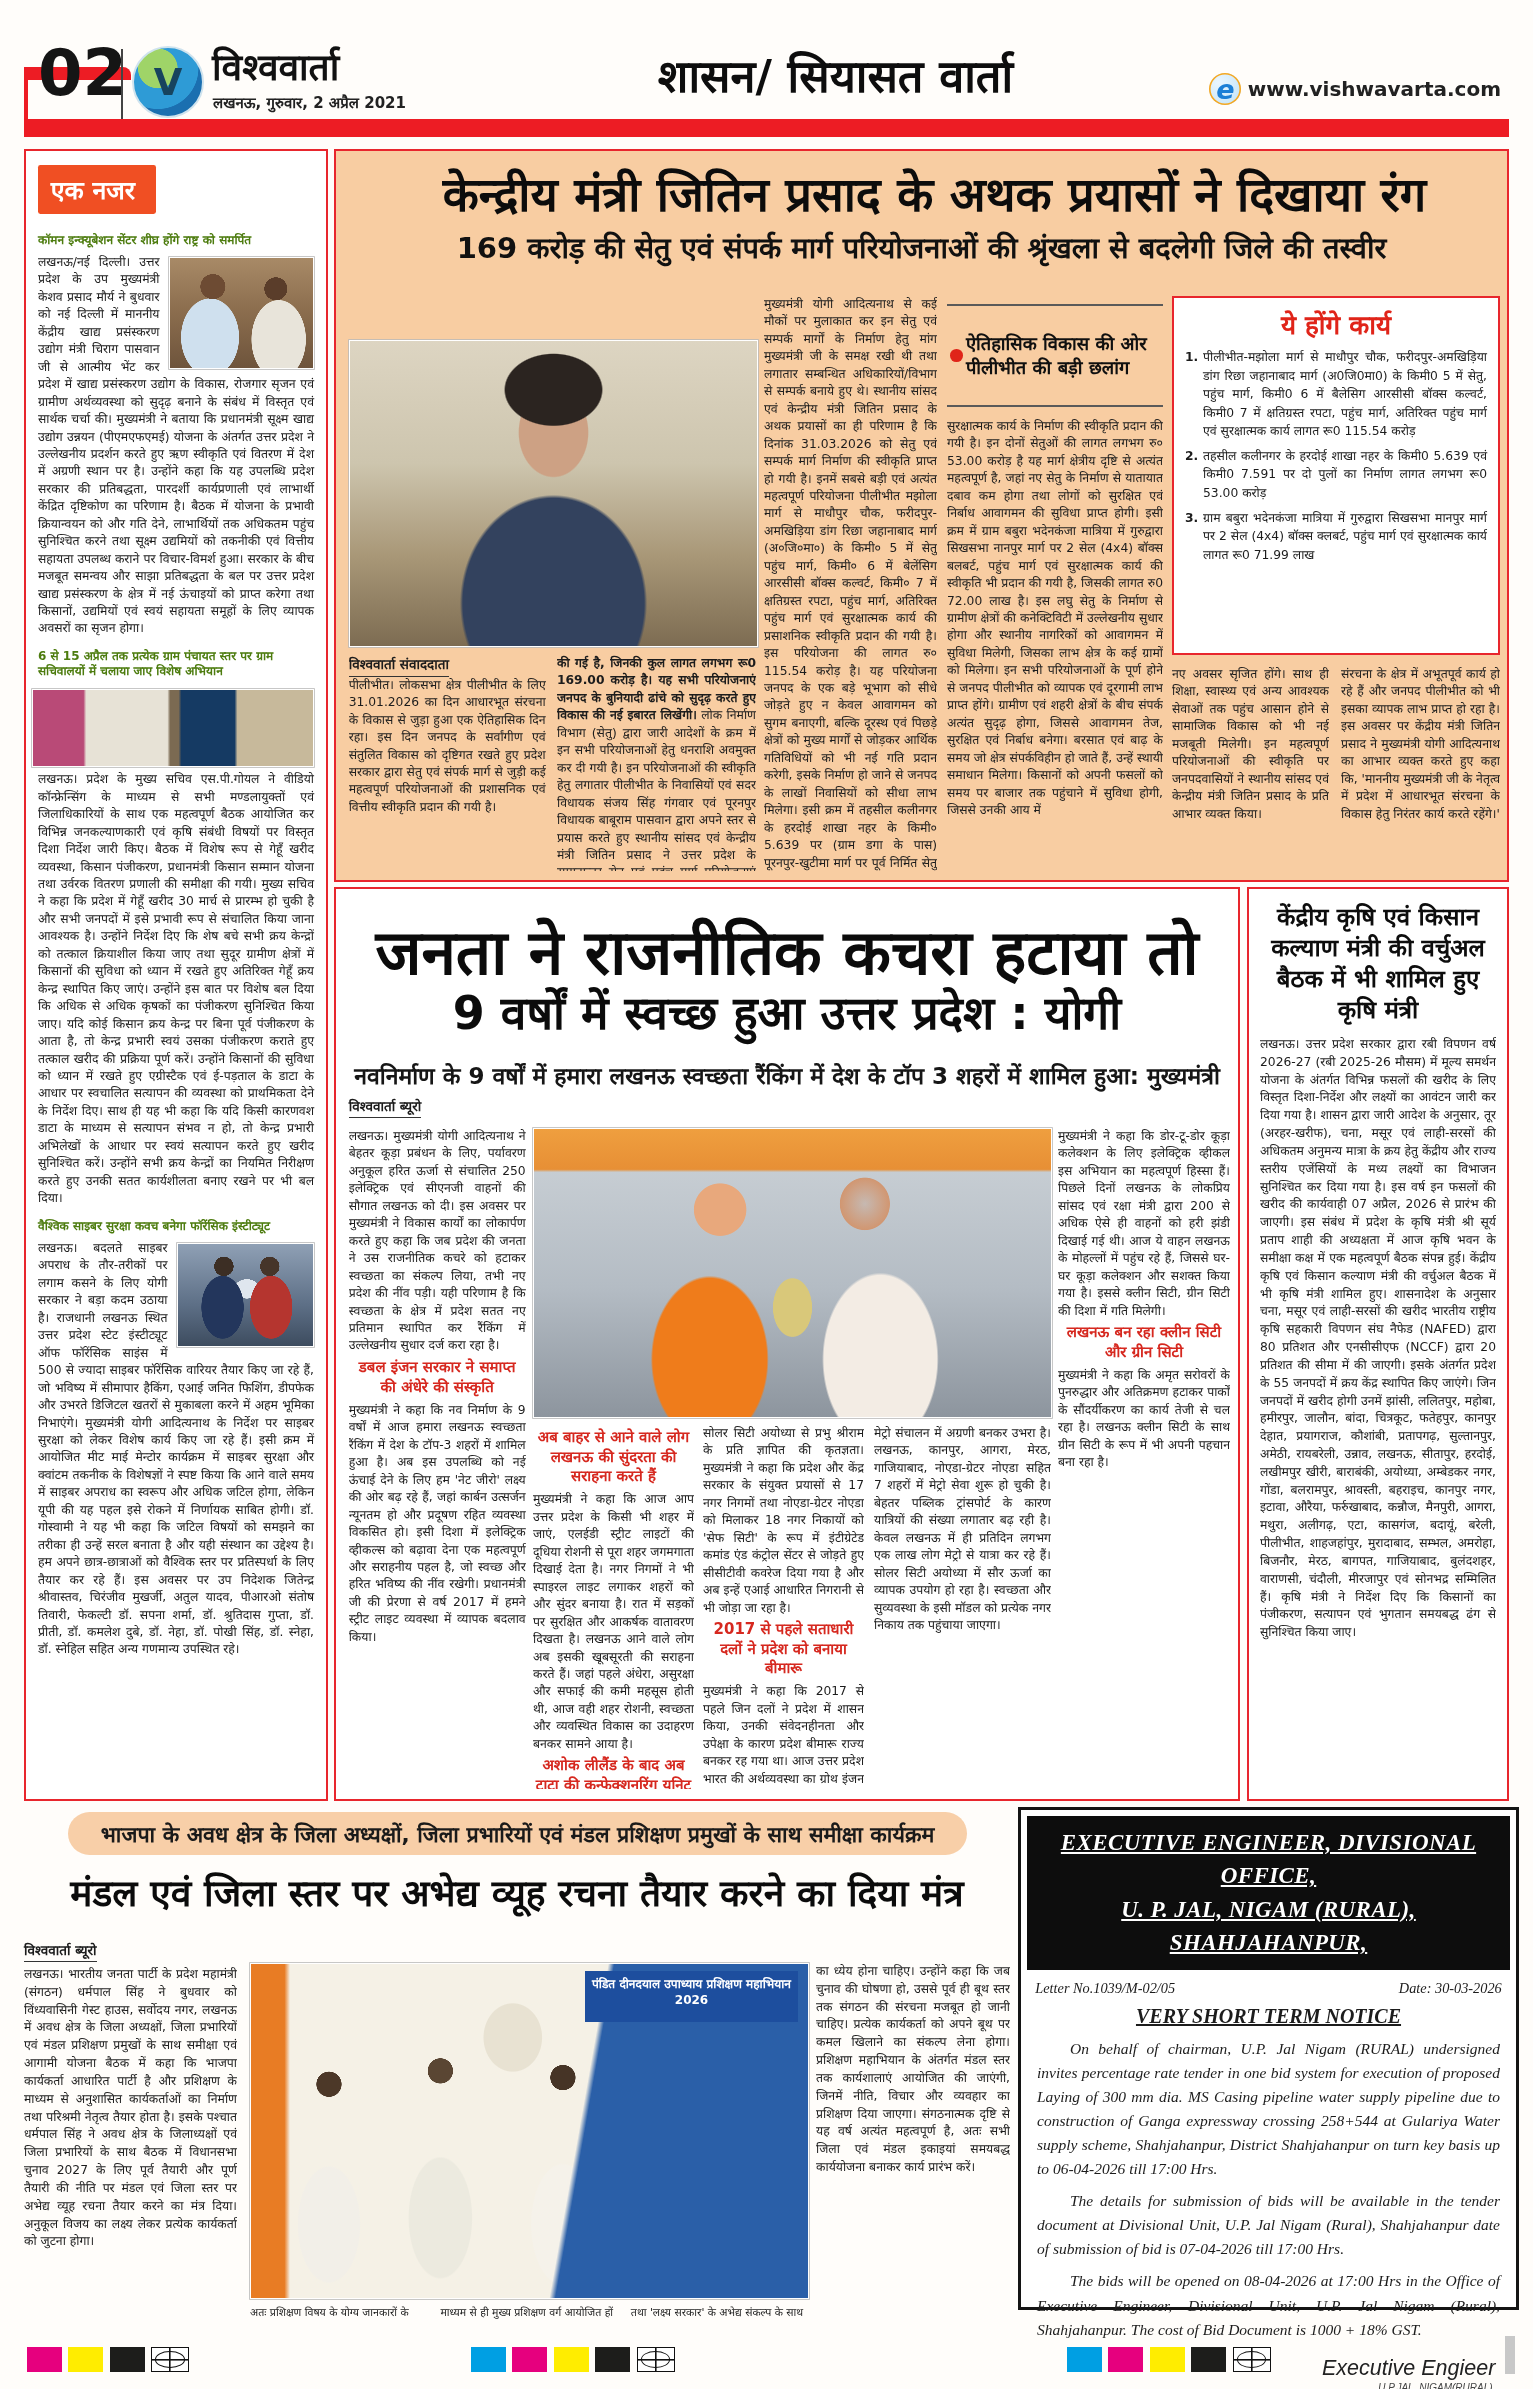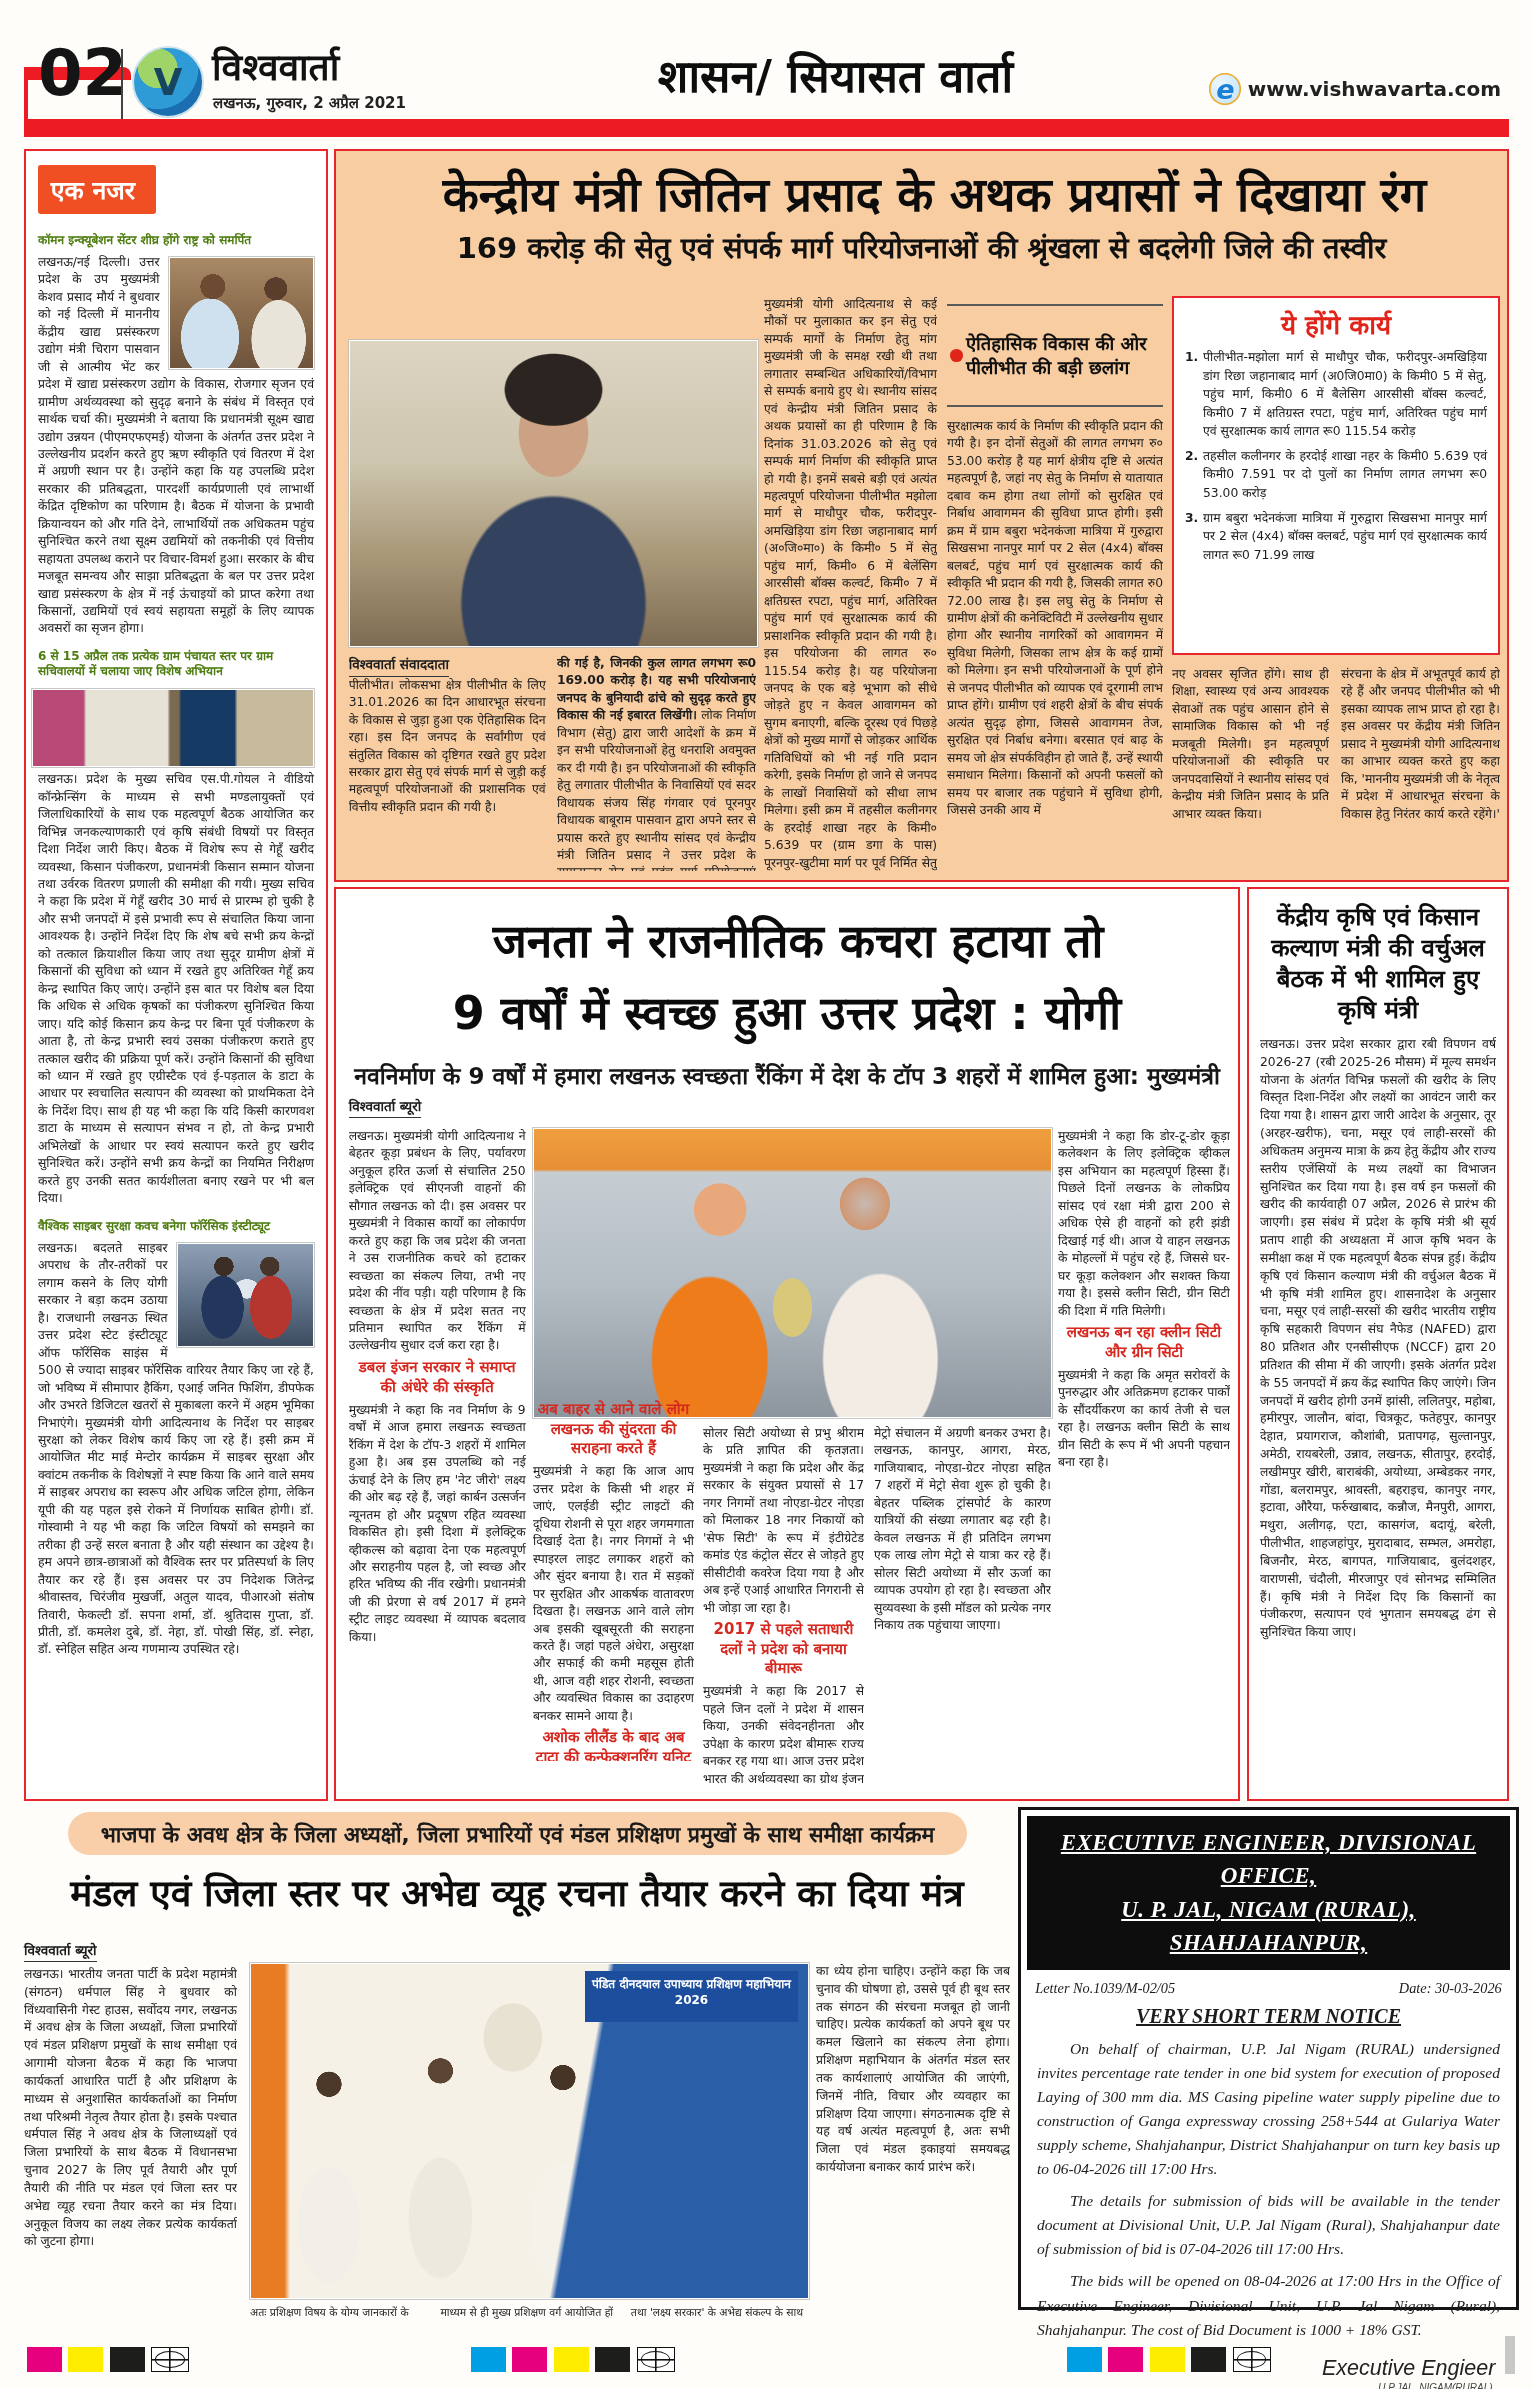--- a/index.html
+++ b/index.html
@@ -80,35 +80,35 @@
   .works{left:836px;top:145px;width:328px;height:359px;background:#fff;border:2.4px solid #e8262d;
          box-sizing:border-box;padding:6.4px 11px;}
   .works .wt{color:#e02419;font-size:26px;font-weight:700;text-align:center;margin:1.6px 0 6.4px;}
   .works .wi{font-size:12.3px;line-height:1.5;margin-bottom:6.4px;display:flex;gap:4.8px;}
   .works .wn{font-weight:700;flex:0 0 auto;}
   .c4a{left:836px;top:515px;width:157px;height:205px;}
   .c4b{left:1005px;top:515px;width:159px;height:205px;}
 
   
   .yogi{left:334px;top:887px;width:906px;height:914px;background:#fff;border:2.4px solid #e8262d;box-sizing:border-box;}
-  .yogi .h1a{position:absolute;left:0;top:19px;width:100%;text-align:center;font-size:46px;font-weight:700;color:#0b0b0b;margin-left:11px;}
+  .yogi .h1a{position:absolute;left:0;top:19px;width:100%;text-align:center;font-size:62px;font-weight:700;color:#0b0b0b;}
   .yogi .h1b{position:absolute;left:0;top:91px;width:100%;text-align:center;font-size:46px;font-weight:700;color:#0b0b0b;}
   .yogi .sub{position:absolute;left:0;top:170px;width:100%;text-align:center;font-size:23px;font-weight:700;color:#161616;}
   .yogi .byl{position:absolute;left:12.7px;top:208px;}
   .ycol{position:absolute;font-size:12.3px;line-height:1.42;}
   .ycolL{left:12.7px;top:239px;width:177px;height:662px;}
   .ph-yogi{left:197px;top:239px;width:517px;height:288px;background:
       linear-gradient(180deg,#ef9f3f 0%,#e78f35 14%,transparent 15%),
       radial-gradient(43px 43px at 36% 28%,#e8a87c 60%,transparent 62%),
       radial-gradient(95px 135px at 34% 80%,#ef7c1b 60%,transparent 62%),
       radial-gradient(41px 43px at 64% 26%,#d1977250 0, #d19772 60%,transparent 62%),
       radial-gradient(94px 140px at 67% 80%,#f3ece4 60%,transparent 62%),
       radial-gradient(32px 48px at 50% 62%,#d9c87a 60%,transparent 62%),
       linear-gradient(180deg,#cdd3d8 0%,#b4bcc4 55%,#8d959e 100%);}
-  .ycolA{left:197px;top:508px;width:161px;height:364px;}
+  .ycolA{left:197px;top:536px;width:161px;height:364px;}
   .ycolB{left:367px;top:536px;width:161px;height:364px;}
   .ycolC{left:538px;top:536px;width:177px;height:364px;}
   .ycolR{left:722px;top:239px;width:172px;height:662px;}
   .redsub-s{color:#d6281f;font-weight:700;font-size:15px;line-height:1.3;text-align:center;margin:3.2px 0 4.8px;}
 
   
   .agri{left:1247px;top:887px;width:262px;height:914px;background:#fff;border:2.4px solid #e8262d;
         box-sizing:border-box;padding:9.5px 11px;}
   .agri .h2{font-size:24px;font-weight:700;text-align:center;line-height:1.3;margin:3.2px 0 9.5px;color:#0d0d0d;}
   .agri .bd{font-size:12.3px;line-height:1.45;height:763px;}

